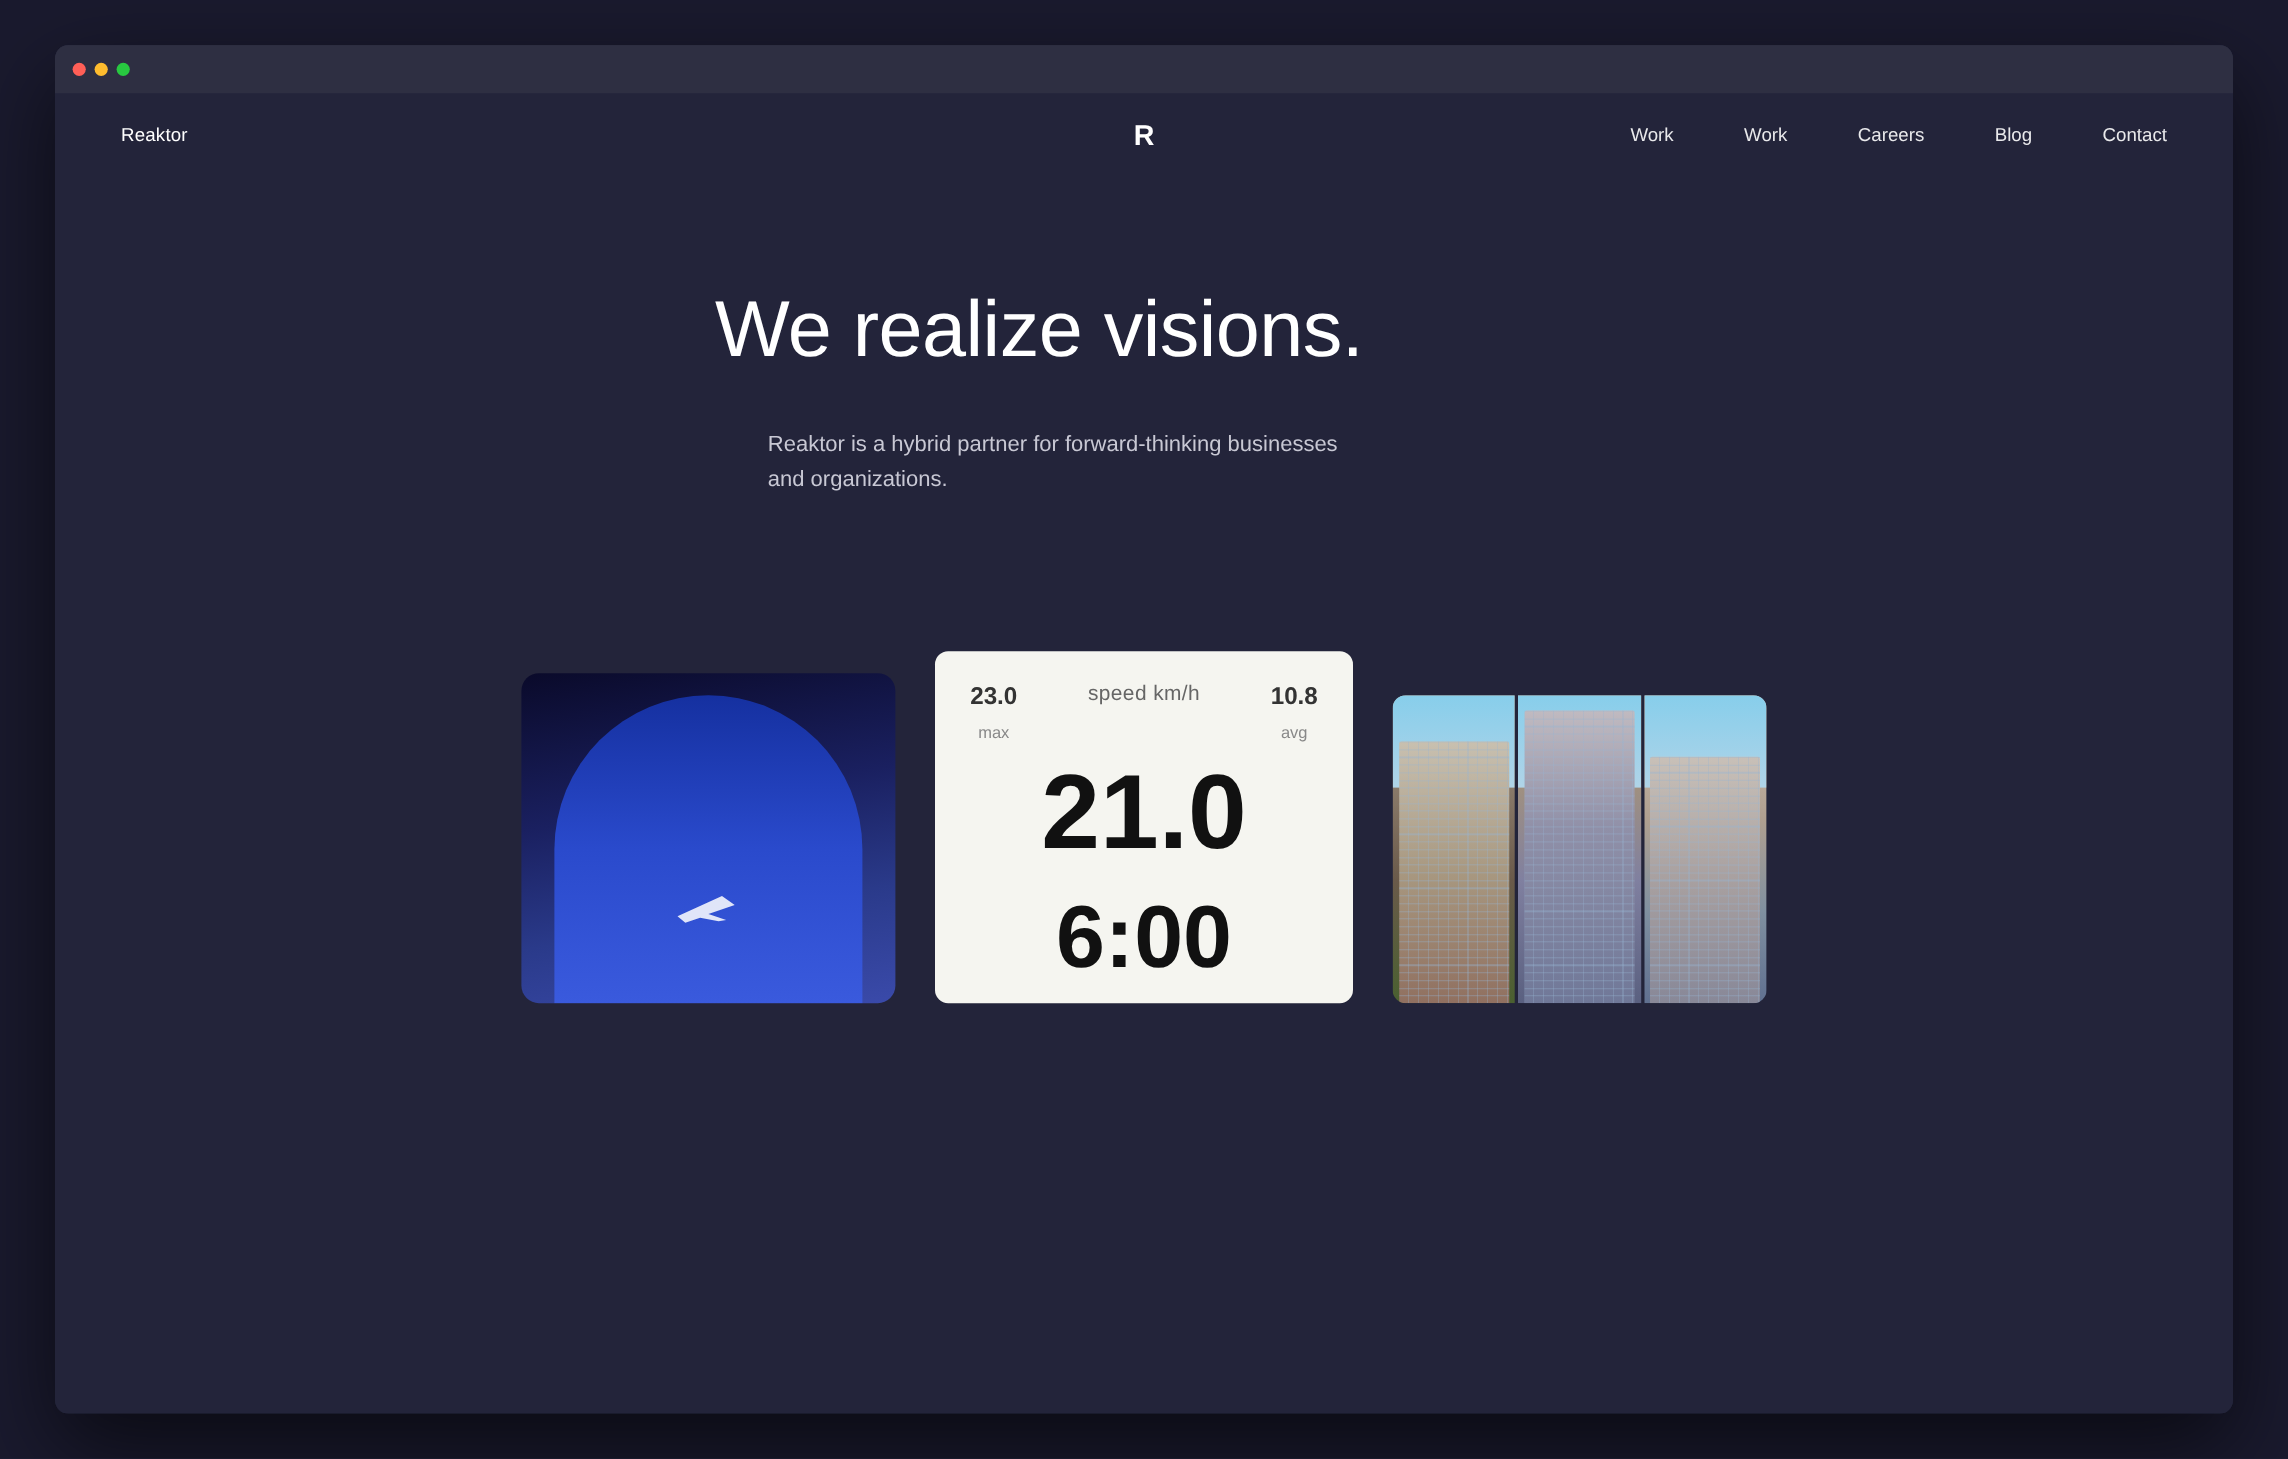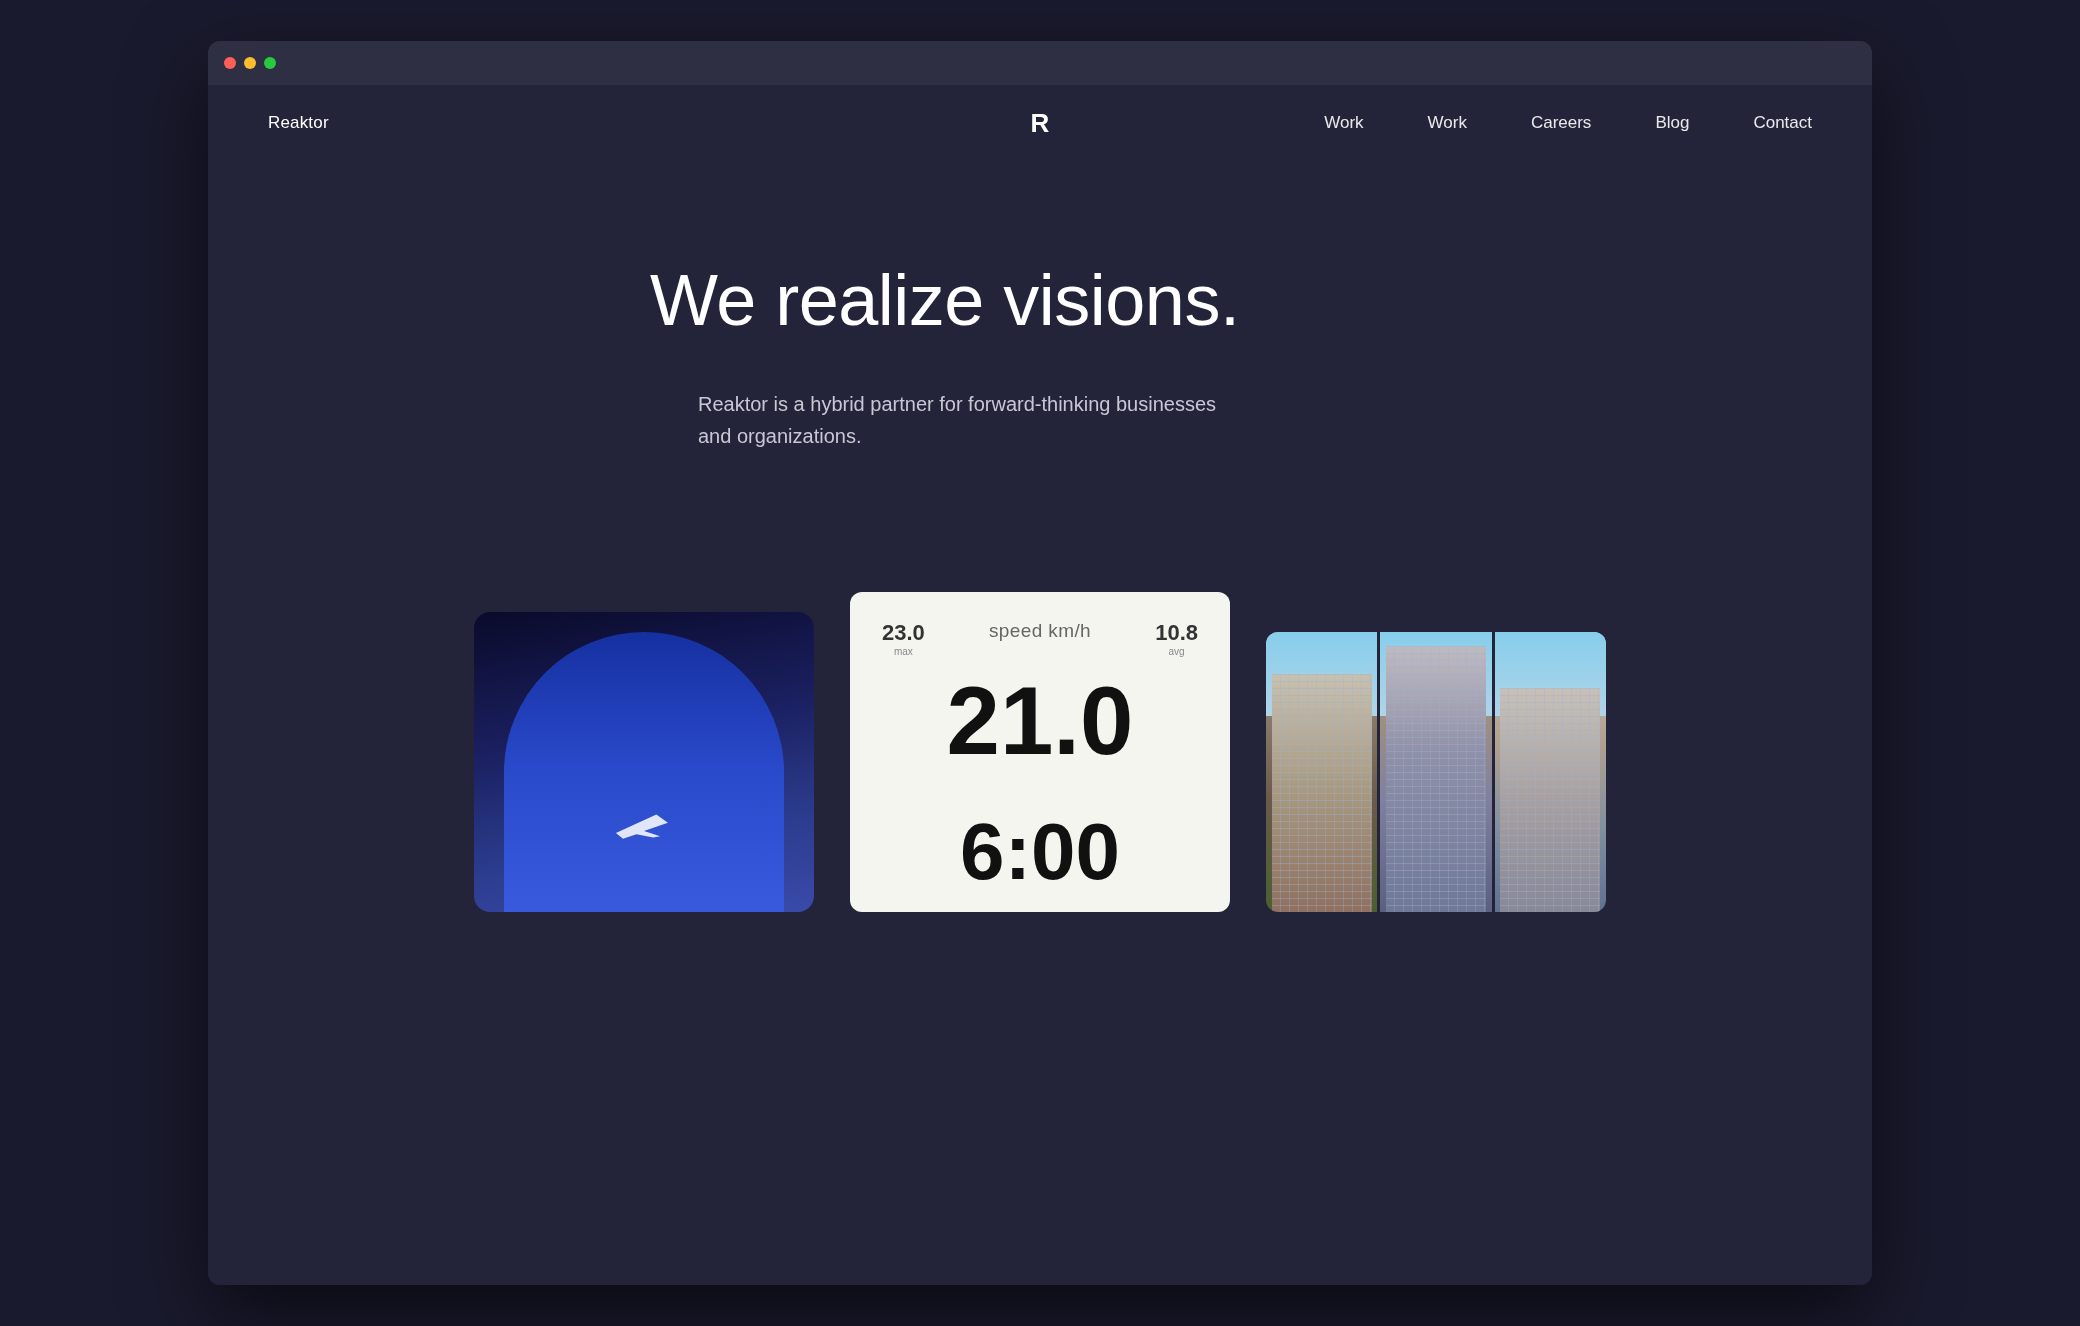--- a/index.html
+++ b/index.html
@@ -11,21 +11,21 @@
     body {
       background: #1a1a2e;
       display: flex;
       justify-content: center;
       align-items: center;
       min-height: 100vh;
       font-family: -apple-system, BlinkMacSystemFont, 'Segoe UI', Helvetica, Arial, sans-serif;
     }
 
     .browser-window {
-      width: 1664px;
+      width: 1980px;
       max-width: 97vw;
       background: #23243a;
       border-radius: 12px;
       overflow: hidden;
       box-shadow: 0 30px 80px rgba(0,0,0,0.6);
     }
 
     .browser-chrome {
       background: #2e2f42;
       height: 44px;
@@ -201,24 +201,24 @@
       align-items: center;
     }
 
     .speed-stat-value {
       font-size: 22px;
       font-weight: 600;
       color: #333;
     }
 
     .speed-stat-label {
-      font-size: 10px;
+      font-size: 15px;
       color: #888;
       text-transform: lowercase;
-      margin-top: 0;
+      margin-top: 12px;
     }
 
     .speed-center-label {
       font-size: 19px;
       color: #666;
       letter-spacing: 0.02em;
     }
 
     .speed-time {
       font-size: 80px;

